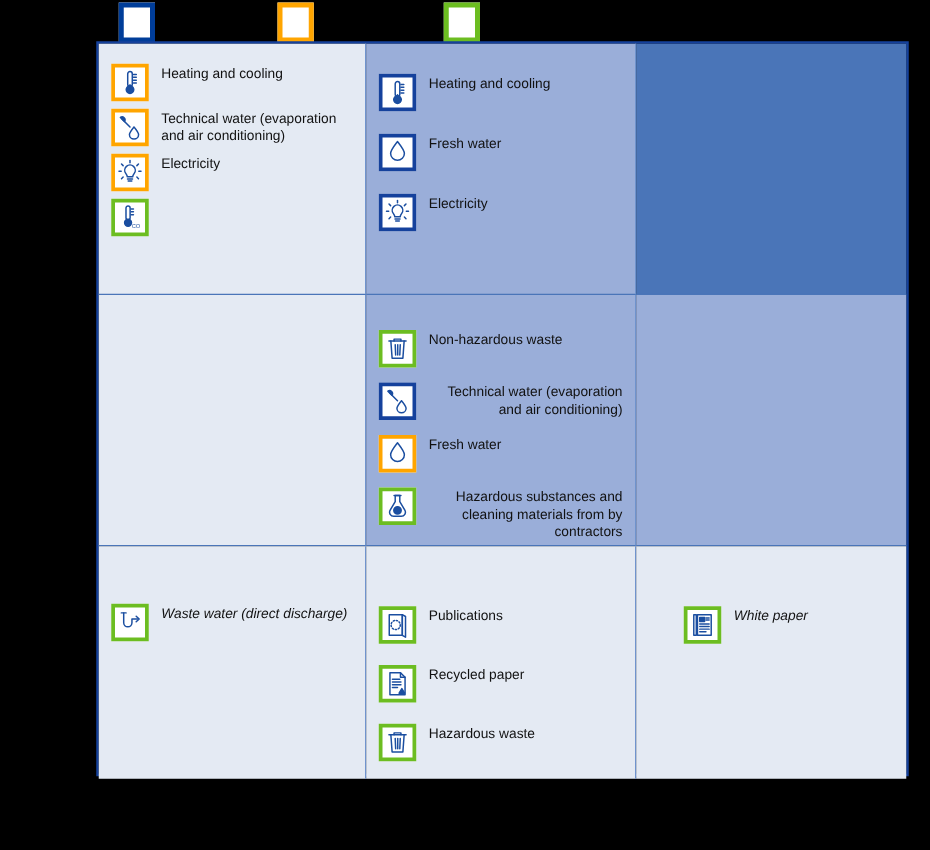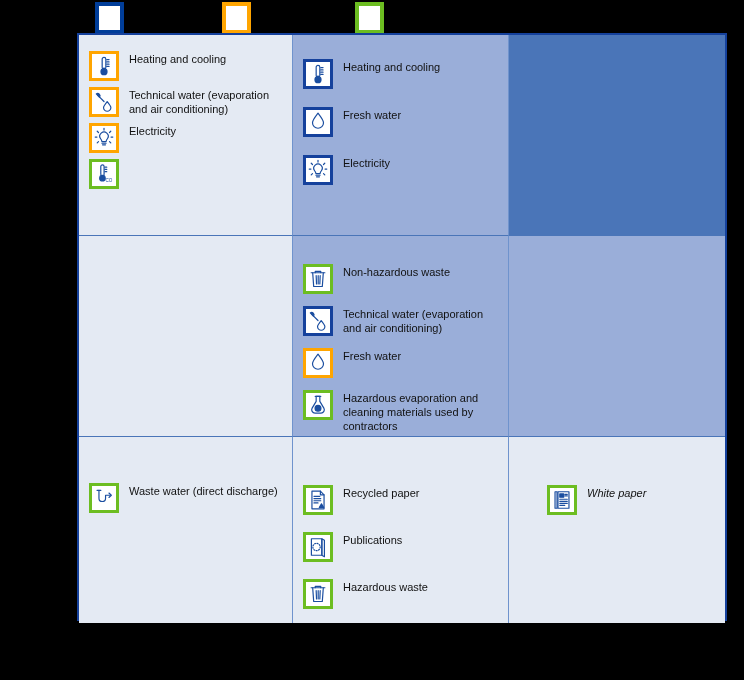--- a/index.html
+++ b/index.html
@@ -71,23 +71,23 @@
   .icon-box svg{display:block;}
   .item-label{
     font-size:11px;color:#111111;line-height:1.25;
     padding-top:2px;
   }
   .item-label sub{font-size:8px;}
   
   .cell-r1c1 .items{padding-top:2px;}
   .cell-r1c2 .items{padding-top:10px;}
   .cell-r1c2 .item{margin-bottom:18px;}
-  .cell-r2c2 .items{padding-top:14px;}
+  .cell-r2c2 .items{padding-top:14px;text-align:right;}
   .cell-r2c2 .item{margin-bottom:12px;}
-  .cell-r3c1 .items{padding-top:32px;}
+  .cell-r3c1 .items{padding-top:32px;font-style:italic;}
   .cell-r3c1 .item{margin-bottom:10px;}
   .cell-r3c2 .items{padding-top:34px;}
   .cell-r3c2 .item{margin-bottom:17px;}
   .cell-r3c3 .items{padding-top:34px;padding-left:28px;font-style:italic;}
 </style>
 </head>
 <body>
 
 <div id="legend">
   <div class="legend-box blue"></div>
@@ -239,21 +239,21 @@
           <span class="item-label">Fresh water</span>
         </div>
         <div class="item">
           <span class="icon-box b-green">
             <svg width="22" height="22" viewBox="0 0 24 24" fill="none" stroke="#1b4ea0" stroke-width="1.3" stroke-linecap="round" stroke-linejoin="round">
               <path d="M10 2.6 h4 v5.4 l4.4 7.4 a3.6 3.6 0 0 1 -3.1 5.4 h-6.6 a3.6 3.6 0 0 1 -3.1 -5.4 l4.4 -7.4 z"></path>
               <line x1="9" y1="2.6" x2="15" y2="2.6"></line>
               <circle cx="12" cy="15.6" r="3.2" fill="#1b4ea0"></circle>
             </svg>
           </span>
-          <span class="item-label">Hazardous evaporation and cleaning materials used by contractors</span>
+          <span class="item-label">Hazardous substances and cleaning materials from by contractors</span>
         </div>
       </div>
     </div>
     <div class="cell bg-mid cell-r2c3 col3">
       <div class="items"></div>
     </div>
     <div class="cell bg-light cell-r3c1 row3">
       <div class="items">
         <div class="item">
           <span class="icon-box b-green">
@@ -262,43 +262,43 @@
               <path d="M17.4 6.6 l2.6 2.4 l-2.6 2.4"></path>
               <path d="M4.4 3.6 h4.2"></path>
             </svg>
           </span>
           <span class="item-label">Waste water (direct discharge)</span>
         </div>
       </div>
     </div>
     <div class="cell bg-light cell-r3c2 row3">
       <div class="items">
+        <div class="item">
+          <span class="icon-box b-green">
+            <svg width="22" height="22" viewBox="0 0 24 24" fill="none" stroke="#1b4ea0" stroke-width="1.3" stroke-linecap="round" stroke-linejoin="round">
+              <path d="M4.8 3 h11.4 v18 h-11.4 z"></path>
+              <path d="M16.2 3 l2.8 1.6 v18 l-2.8 -1.6 z"></path>
+              <circle cx="10.4" cy="12" r="4" stroke-dasharray="1.1 1.6"></circle>
+            </svg>
+          </span>
+          <span class="item-label">Publications</span>
+        </div>
         <div class="item">
           <span class="icon-box b-green">
             <svg width="22" height="22" viewBox="0 0 24 24" fill="none" stroke="#1b4ea0" stroke-width="1.3" stroke-linecap="round" stroke-linejoin="round">
               <path d="M5.4 2.4 h9.2 l4 4 v15.2 h-13.2 z"></path>
               <path d="M14.6 2.4 v4 h4"></path>
               <line x1="7.6" y1="8" x2="14" y2="8"></line>
               <line x1="7.6" y1="10.4" x2="15" y2="10.4"></line>
               <line x1="7.6" y1="12.8" x2="15" y2="12.8"></line>
               <line x1="7.6" y1="15.2" x2="12" y2="15.2"></line>
               <path d="M13.4 20.2 l2.4 -4 l2.4 4 z" fill="#1b4ea0"></path>
             </svg>
           </span>
           <span class="item-label">Recycled paper</span>
-        </div>
-        <div class="item">
-          <span class="icon-box b-green">
-            <svg width="22" height="22" viewBox="0 0 24 24" fill="none" stroke="#1b4ea0" stroke-width="1.3" stroke-linecap="round" stroke-linejoin="round">
-              <path d="M4.8 3 h11.4 v18 h-11.4 z"></path>
-              <path d="M16.2 3 l2.8 1.6 v18 l-2.8 -1.6 z"></path>
-              <circle cx="10.4" cy="12" r="4" stroke-dasharray="1.1 1.6"></circle>
-            </svg>
-          </span>
-          <span class="item-label">Publications</span>
         </div>
         <div class="item">
           <span class="icon-box b-green">
             <svg width="22" height="22" viewBox="0 0 24 24" fill="none" stroke="#1b4ea0" stroke-width="1.3" stroke-linecap="round" stroke-linejoin="round">
               <path d="M4.5 5.2 h15"></path>
               <path d="M9 5.2 v-1.6 h6 v1.6"></path>
               <path d="M6.2 5.2 l1.1 15 h9.4 l1.1 -15"></path>
               <line x1="10" y1="8.4" x2="10.4" y2="17.4"></line>
               <line x1="12.2" y1="8.4" x2="12.2" y2="17.4"></line>
               <line x1="14.4" y1="8.4" x2="14" y2="17.4"></line>

